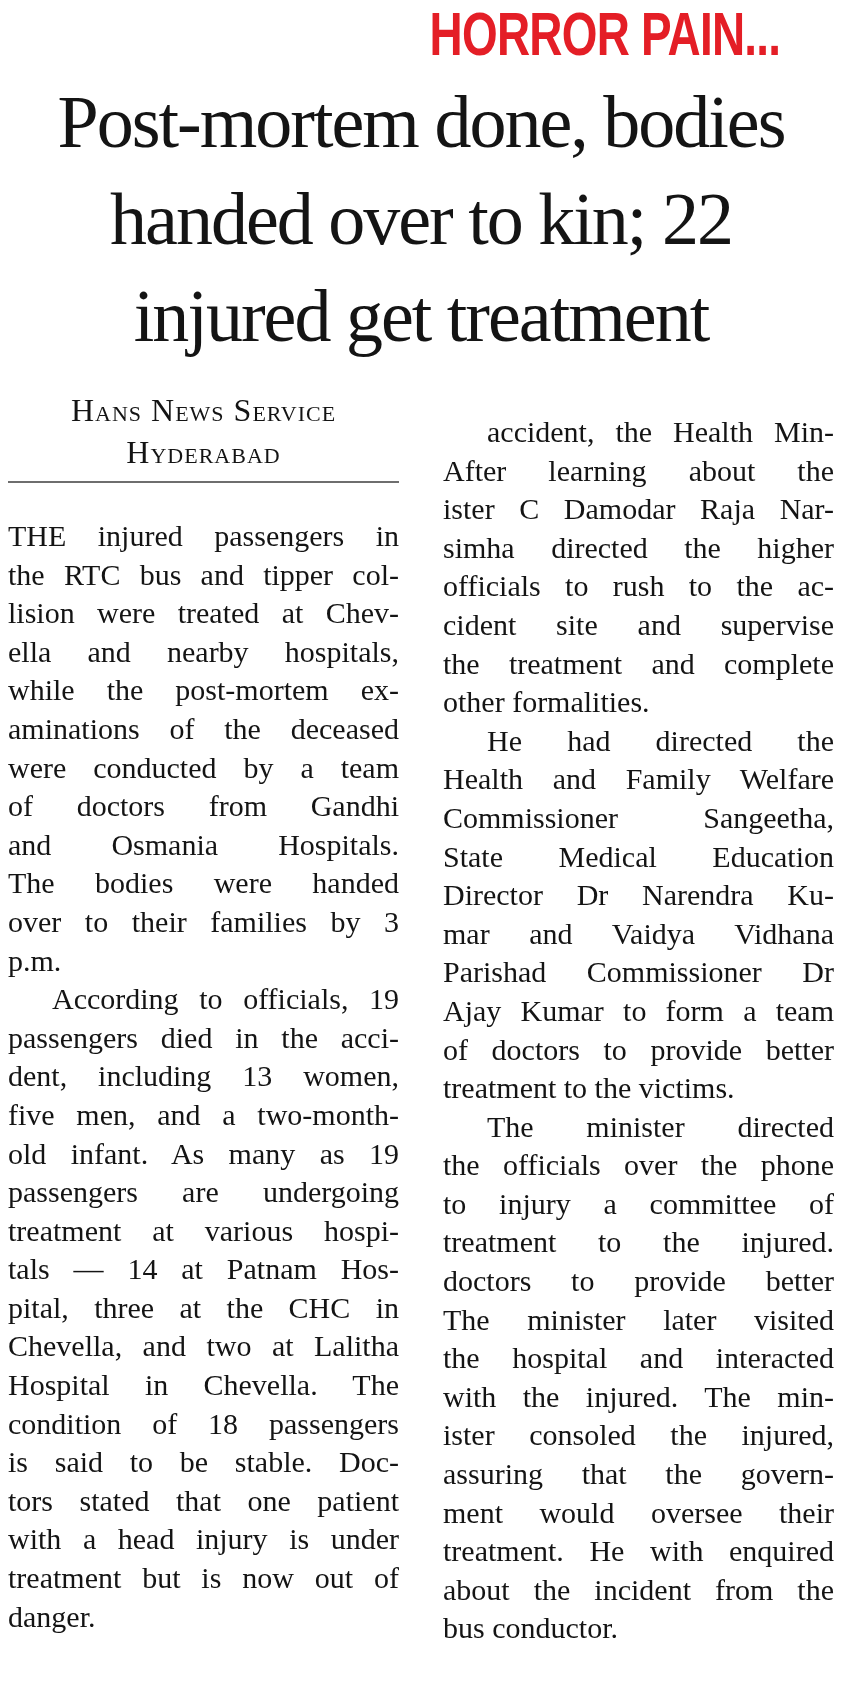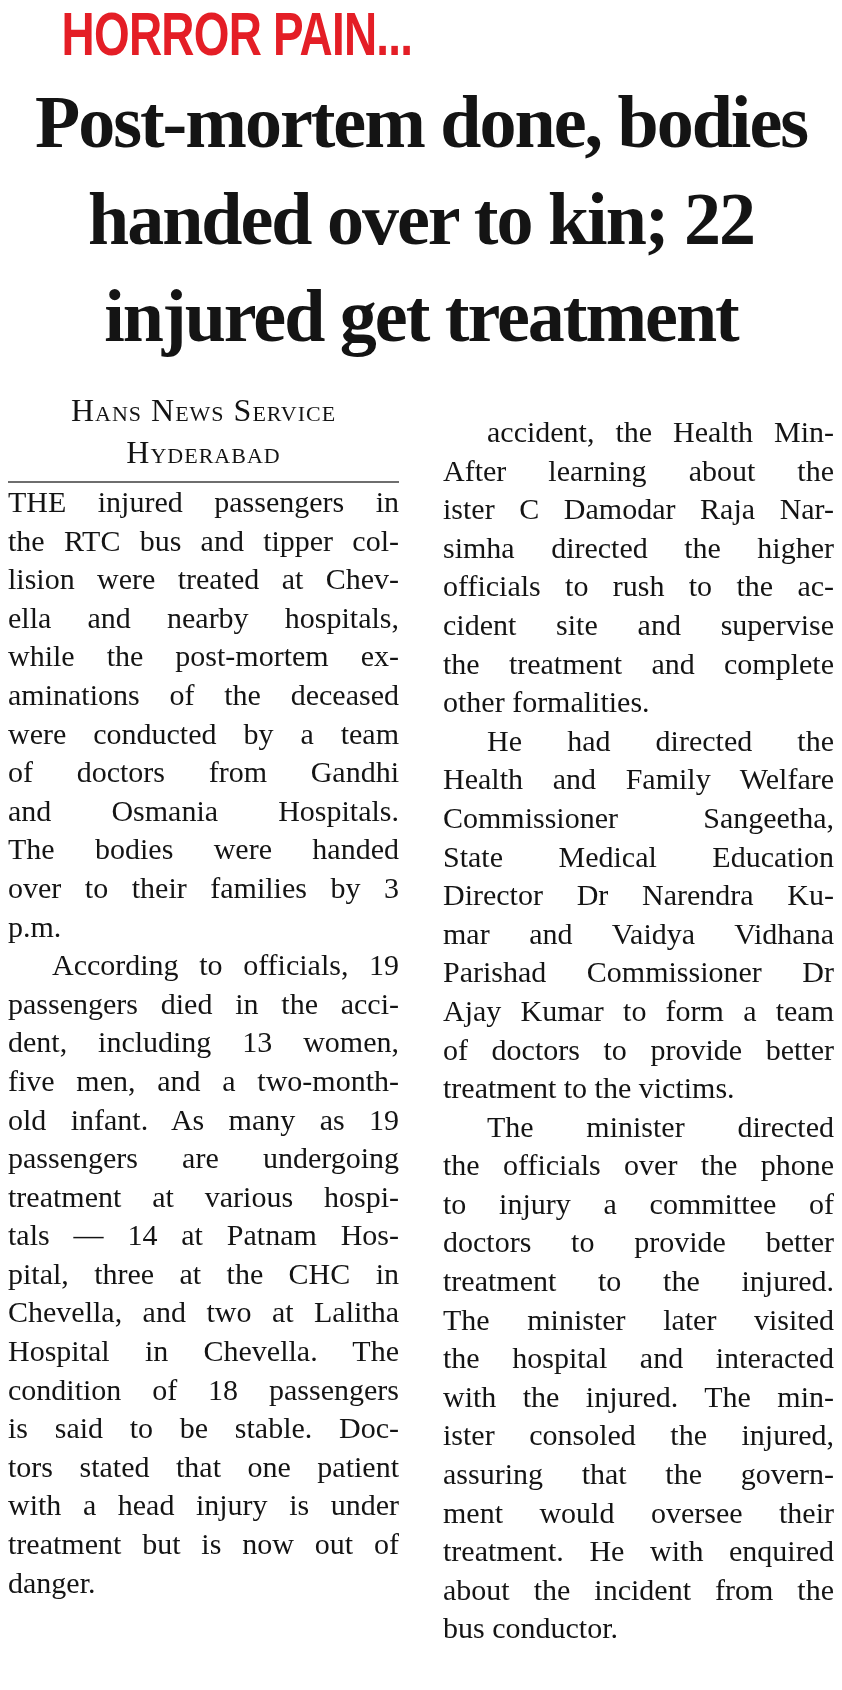--- a/index.html
+++ b/index.html
@@ -7,41 +7,41 @@
   html, body { background: #ffffff; }
   body {
     width: 842px; height: 1690px;
     font-family: "Liberation Serif", "DejaVu Serif", serif;
     color: var(--ink);
     overflow: hidden;
   }
   .page { width: 842px; height: 1690px; position: relative; }
 
   
-  .kicker-wrap { text-align: left; padding-top: 2px; height: 66px; }
+  .kicker-wrap { text-align: right; padding-top: 2px; height: 66px; }
   .kicker {
     display: inline-block;
     font-family: "Liberation Sans", sans-serif;
     font-weight: 700;
     font-size: 62px;
     line-height: 64px;
     letter-spacing: -1px;
     color: var(--accent);
     transform: scaleX(0.74);
     transform-origin: 50% 50%;
     white-space: nowrap;
   }
 
   
   .headline { margin-top: 8px; text-align: center; }
   .headline .hl-line {
     font-size: 74px;
     line-height: 97px;
     letter-spacing: -2px;
-    font-weight: 700;
+    font-weight: 400;
     white-space: nowrap;
   }
 
   
   .columns {
     display: grid;
     grid-template-columns: 1fr 1fr;
     column-gap: 44px;
     padding: 0 8px;
     margin-top: 18px;
@@ -54,21 +54,21 @@
     font-size: 32px;
     line-height: 42px;
     letter-spacing: 1px;
   }
   .byline-rule {
     border: none;
     border-top: 2px solid var(--rule);
     margin-top: 8px;
     width: 100%;
   }
-  .col-left .body-text { }
+  .col-left .body-text { margin-top: 34px; }
   .col-right { padding-top: 30px; }
 
   
   .para { margin: 0; }
   .line {
     font-size: 30px;
     line-height: 38.6px;
     text-align: justify;
     text-align-last: justify;
     white-space: normal;
@@ -157,22 +157,22 @@
             <div class="line">mar and Vaidya Vidhana</div>
             <div class="line">Parishad Commissioner Dr</div>
             <div class="line">Ajay Kumar to form a team</div>
             <div class="line">of doctors to provide better</div>
             <div class="line last">treatment to the victims.</div>
           </div>
           <div class="para indent">
             <div class="line">The minister directed</div>
             <div class="line">the officials over the phone</div>
             <div class="line">to injury a committee of</div>
+            <div class="line">treatment to the injured.</div>
             <div class="line">doctors to provide better</div>
-            <div class="line">treatment to the injured.</div>
             <div class="line">The minister later visited</div>
             <div class="line">the hospital and interacted</div>
             <div class="line">with the injured. The min-</div>
             <div class="line">ister consoled the injured,</div>
             <div class="line">assuring that the govern-</div>
             <div class="line">ment would oversee their</div>
             <div class="line">treatment. He with enquired</div>
             <div class="line">about the incident from the</div>
             <div class="line last">bus conductor.</div>
           </div>

